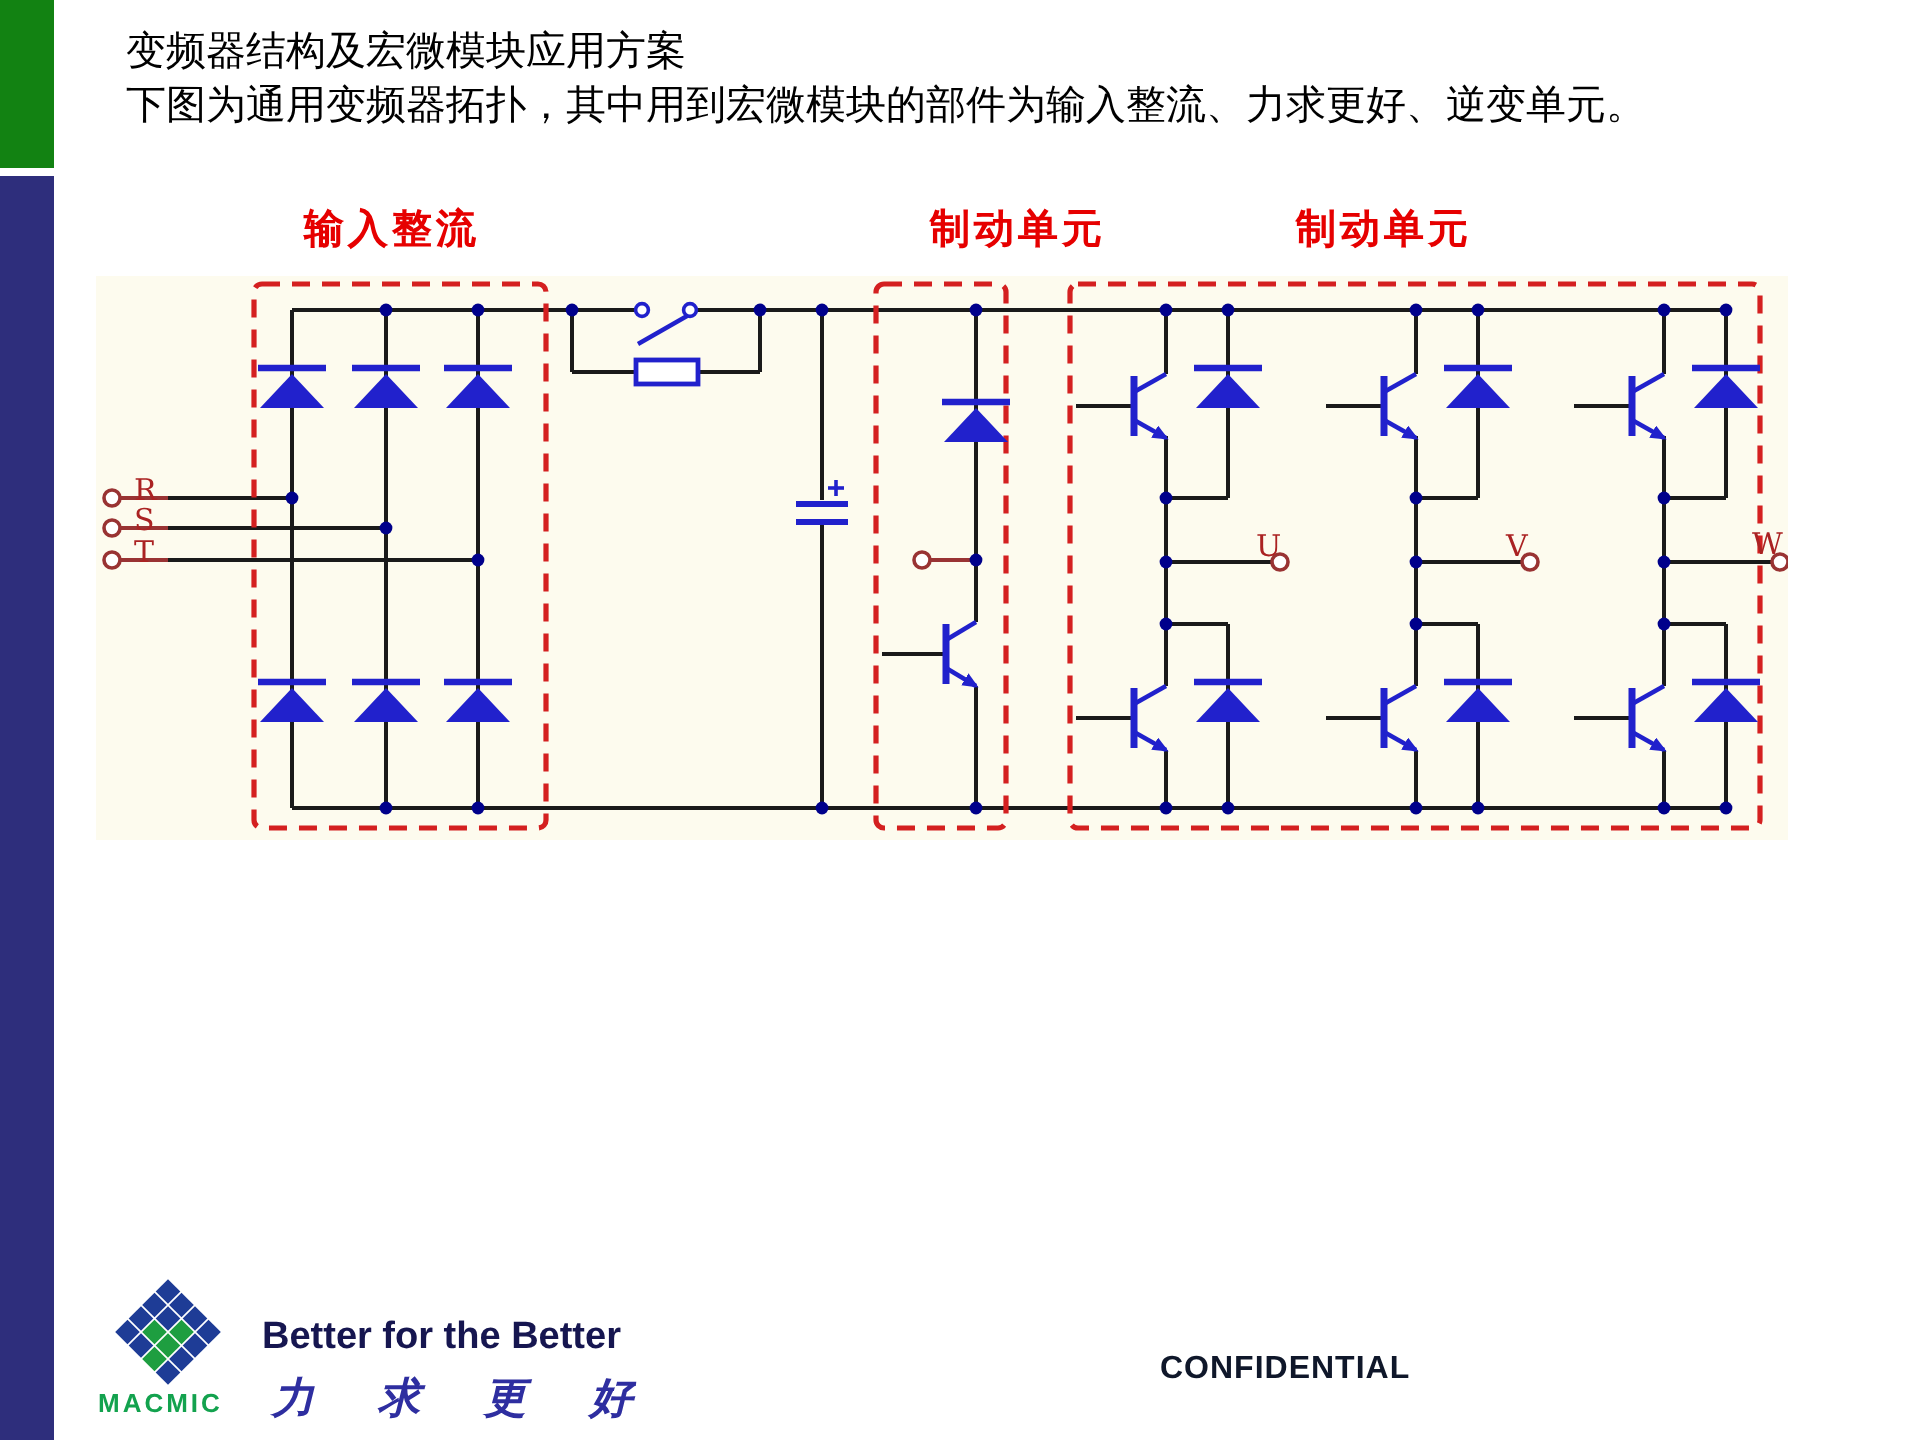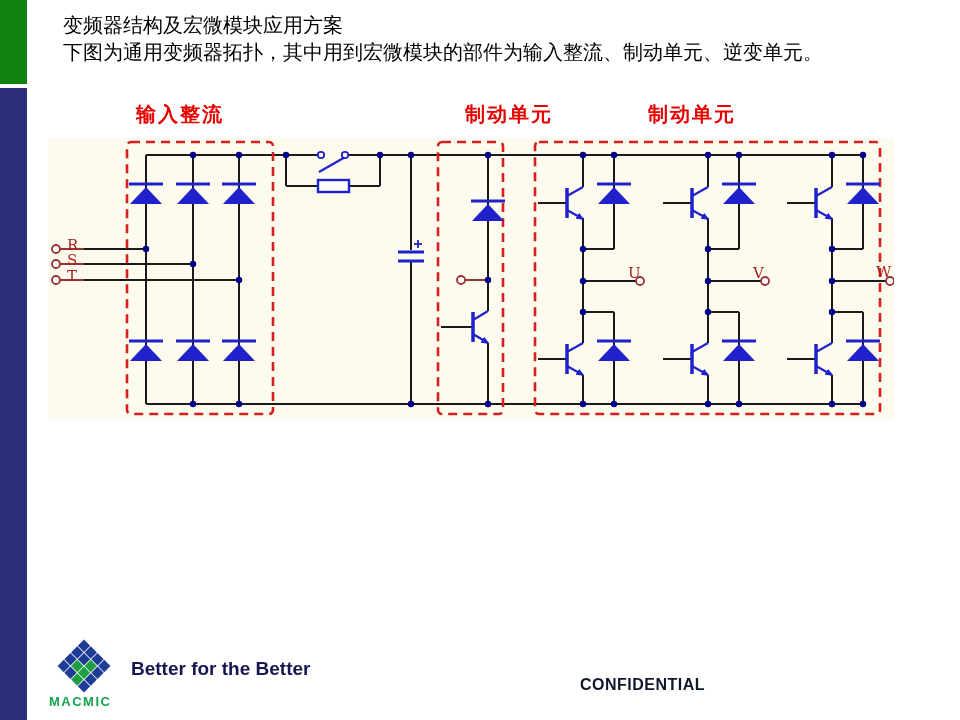--- a/index.html
+++ b/index.html
@@ -28,24 +28,24 @@
 </style>
 </head>
 <body>
 
 <div id="slide">
   <div id="bar-green" class="bar" style="background: rgb(18, 130, 18);"></div>
   <div id="bar-navy" class="bar" style="background: rgb(46, 46, 124);"></div>
 
   <div id="title-block">
     <div>变频器结构及宏微模块应用方案</div>
-    <div>下图为通用变频器拓扑，其中用到宏微模块的部件为输入整流、制动单元、逆变单元。</div>
+    <div>下图为通用变频器拓扑，其中用到宏微模块的部件为输入整流、力求更好、逆变单元。</div>
   </div>
 
-  <div class="section-label" style="left: 136px; top: 101px;">输入整流</div>
+  <div class="section-label" style="left: 152px; top: 101px;">输入整流</div>
   <div class="section-label" style="left: 425px; top: 101px; margin-left: 40px;">制动单元</div>
   <div class="section-label" style="left: 648px; top: 101px;">制动单元</div>
 
   <svg id="circuit-svg" width="960" height="720" viewBox="0 0 960 720">
     <defs>
       <marker id="arrowE" markerWidth="9" markerHeight="9" refX="6.5" refY="3.5" orient="auto" markerUnits="userSpaceOnUse">
         <polygon points="0,0 8,3.5 0,7" fill="#2121cc"></polygon>
       </marker>
     </defs>
   <rect x="48" y="138" width="859" height="282" fill="#fdfbee"></rect>
@@ -225,15 +225,16 @@
         <rect x="28.650000000000002" y="19.1" width="8.7" height="8.7" fill="#1e3c96"></rect>
         <rect x="0" y="28.650000000000002" width="8.7" height="8.7" fill="#1e3c96"></rect>
         <rect x="9.55" y="28.650000000000002" width="8.7" height="8.7" fill="#1e3c96"></rect>
         <rect x="19.1" y="28.650000000000002" width="8.7" height="8.7" fill="#1e9e40"></rect>
         <rect x="28.650000000000002" y="28.650000000000002" width="8.7" height="8.7" fill="#1e3c96"></rect>
       </g>
     </svg>
 
   <div id="brand-text">MACMIC</div>
   <div id="footer-slogan-en">Better for the Better</div>
+  <div id="footer-slogan-cn">力求更好</div>
   <div id="confidential">CONFIDENTIAL</div>
   <div id="page-number">1</div>
 </div>
 
 </body></html>

